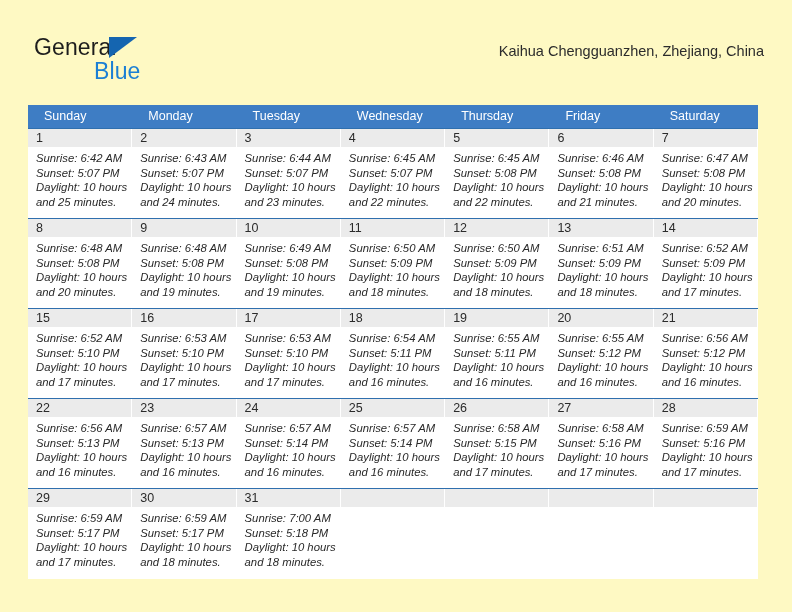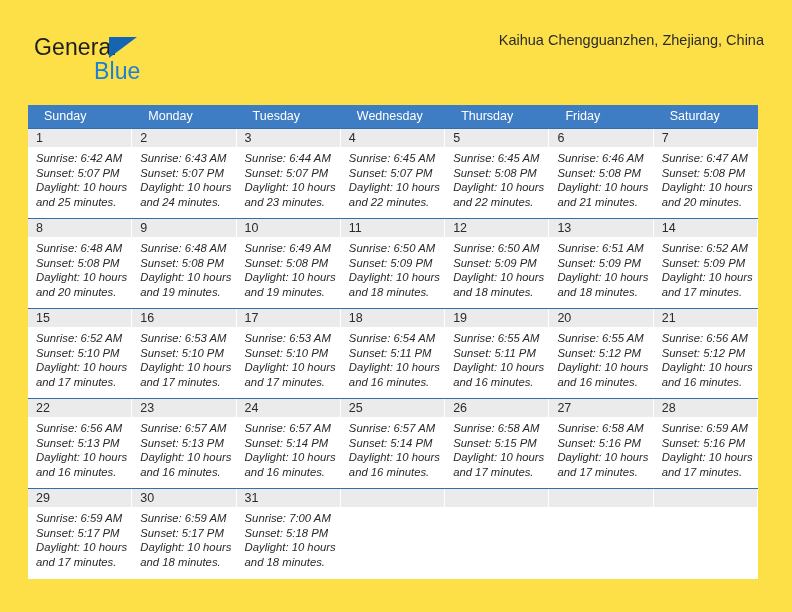--- a/index.html
+++ b/index.html
@@ -6,21 +6,21 @@
   html, body {
     margin: 0; padding: 0;
     width: 792px; height: 612px;
     background: #ffffff;
     font-family: "Liberation Sans", sans-serif;
     -webkit-font-smoothing: antialiased;
   }
   .page {
     position: relative;
     width: 792px; height: 612px;
-    background: #fde047;
+    background: #fef9c3;
     overflow: hidden;
   }
 
   
   .top {
     position: absolute;
     left: 28px; top: 26px;
     width: 736px; height: 72px;
   }
   .logo {
@@ -57,21 +57,21 @@
     text-align: right;
   }
   .cal-title {
     font-size: 29px;
     color: #272727;
     font-weight: normal;
     line-height: 36px;
     white-space: nowrap;
   }
   .cal-sub {
-    margin-top: 5px;
+    margin-top: 16px;
     font-size: 14.5px;
     color: #2c2c2c;
     line-height: 18px;
     white-space: nowrap;
   }
 
   
   .cal {
     position: absolute;
     left: 28px; top: 105px;

